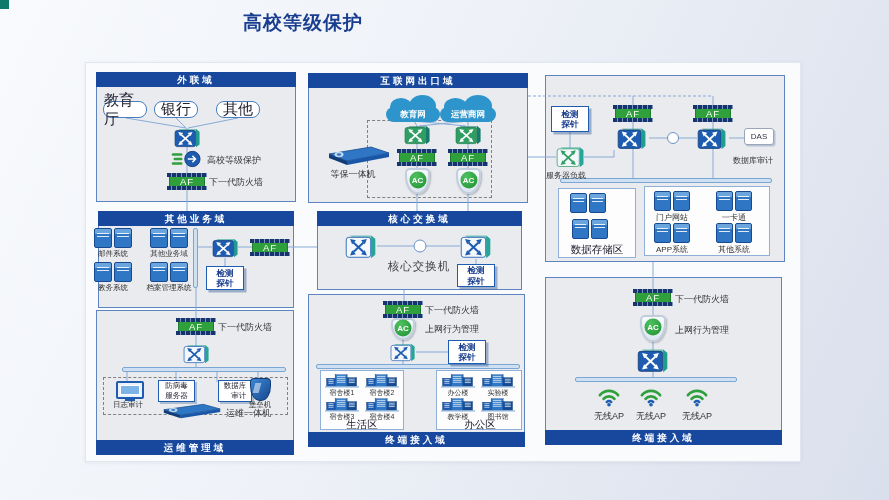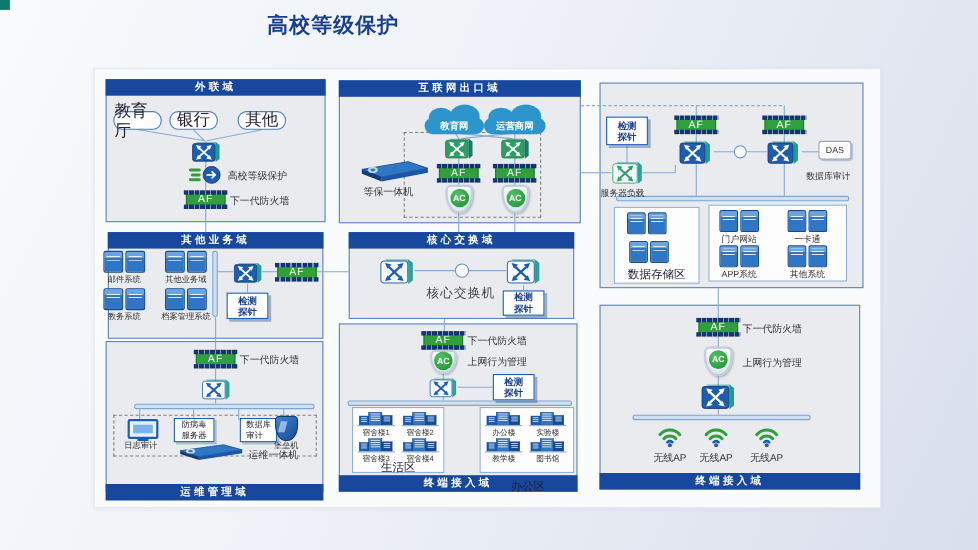--- a/index.html
+++ b/index.html
@@ -17,21 +17,21 @@
     display:flex;align-items:center;justify-content:center}
   .lbl{font-size:9px;color:#333;white-space:nowrap}
   .lblc{text-align:center}
   .big{font-size:10.5px;color:#223}
   .core{font-size:11.5px;color:#444;letter-spacing:1px;text-align:center}
   .probe{background:#fff;border:1.5px solid #1d5cb0;box-shadow:2.5px 2.5px 0 rgba(40,80,140,.4);
     font-size:8.5px;line-height:1.2;color:#1a3e8f;font-weight:bold;display:flex;align-items:center;
     justify-content:center;text-align:left;white-space:pre-line}
   .whitebox{background:#fff;border:1.2px solid #1d5cb0;box-shadow:2px 2px 0 rgba(40,80,140,.3);
     font-size:7.5px;line-height:1.3;display:flex;align-items:center;justify-content:center;
-    text-align:left;white-space:pre-line;color:#223}
+    text-align:right;white-space:pre-line;color:#223}
   .dasbox{background:#fff;border:1px solid #98a6b8;border-radius:3px;font-size:8px;color:#334;
     display:flex;align-items:center;justify-content:center;box-shadow:1.5px 1.5px 0 rgba(40,80,140,.25)}
   .af{background:#2fa03c;border:1px solid #1e7f2a;display:flex;align-items:center;justify-content:center}
   .af span{color:#fff;font-weight:normal;font-size:9.5px;letter-spacing:1px}
   .af::before,.af::after{content:"";position:absolute;left:-3px;right:-3px;height:4px;
     background:repeating-linear-gradient(90deg,#16356e 0 4px,#7d96c0 4px 5px)}
   .af::before{top:-3.5px}.af::after{bottom:-3.5px}
   .ac .sh{position:absolute;inset:0;background:linear-gradient(#f6f9fc,#dde6f0);border:2px solid #c2cedd;
     border-radius:5px 5px 48% 48%/5px 5px 70% 70%;box-shadow:1px 1px 2px rgba(0,0,0,.25)}
   .ac b{position:absolute;left:50%;top:45%;transform:translate(-50%,-50%);width:17px;height:17px;border-radius:50%;
@@ -604,21 +604,21 @@
           <rect x="14" y="11.8" width="10" height="1.6"></rect>
           <rect x="14" y="15.2" width="10" height="1.6"></rect>
           <rect x="28" y="10" width="7" height="1.4"></rect>
           <rect x="28" y="13" width="7" height="1.4"></rect>
           <rect x="28" y="16" width="7" height="1.4"></rect>
         </g>
         <polygon points="0,23 40,23 40,25 0,25" fill="#8fb3d9"></polygon>
       </svg></div>
   <div class="abs lbl s7 lblc" style="left:441px;top:412px;width:34px">教学楼</div>
   <div class="abs lbl s7 lblc" style="left:481px;top:412px;width:34px">图书馆</div>
-  <div class="abs lbl big lblc" style="left:450px;top:435px;width:60px">办公区</div>
+  <div class="abs lbl big lblc" style="left:450px;top:418px;width:60px">办公区</div>
 
   <div class="abs af" style="left:635px;top:291px;width:36px;height:12px">
       <span>AF</span>
     </div>
   <div class="abs lbl" style="left:675px;top:293px">下一代防火墙</div>
   <div class="abs ac" style="left:640px;top:315px;width:26px;height:27px">
       <i class="sh"></i>
       <b>AC</b>
     </div>
   <div class="abs lbl" style="left:675px;top:324px">上网行为管理</div>

